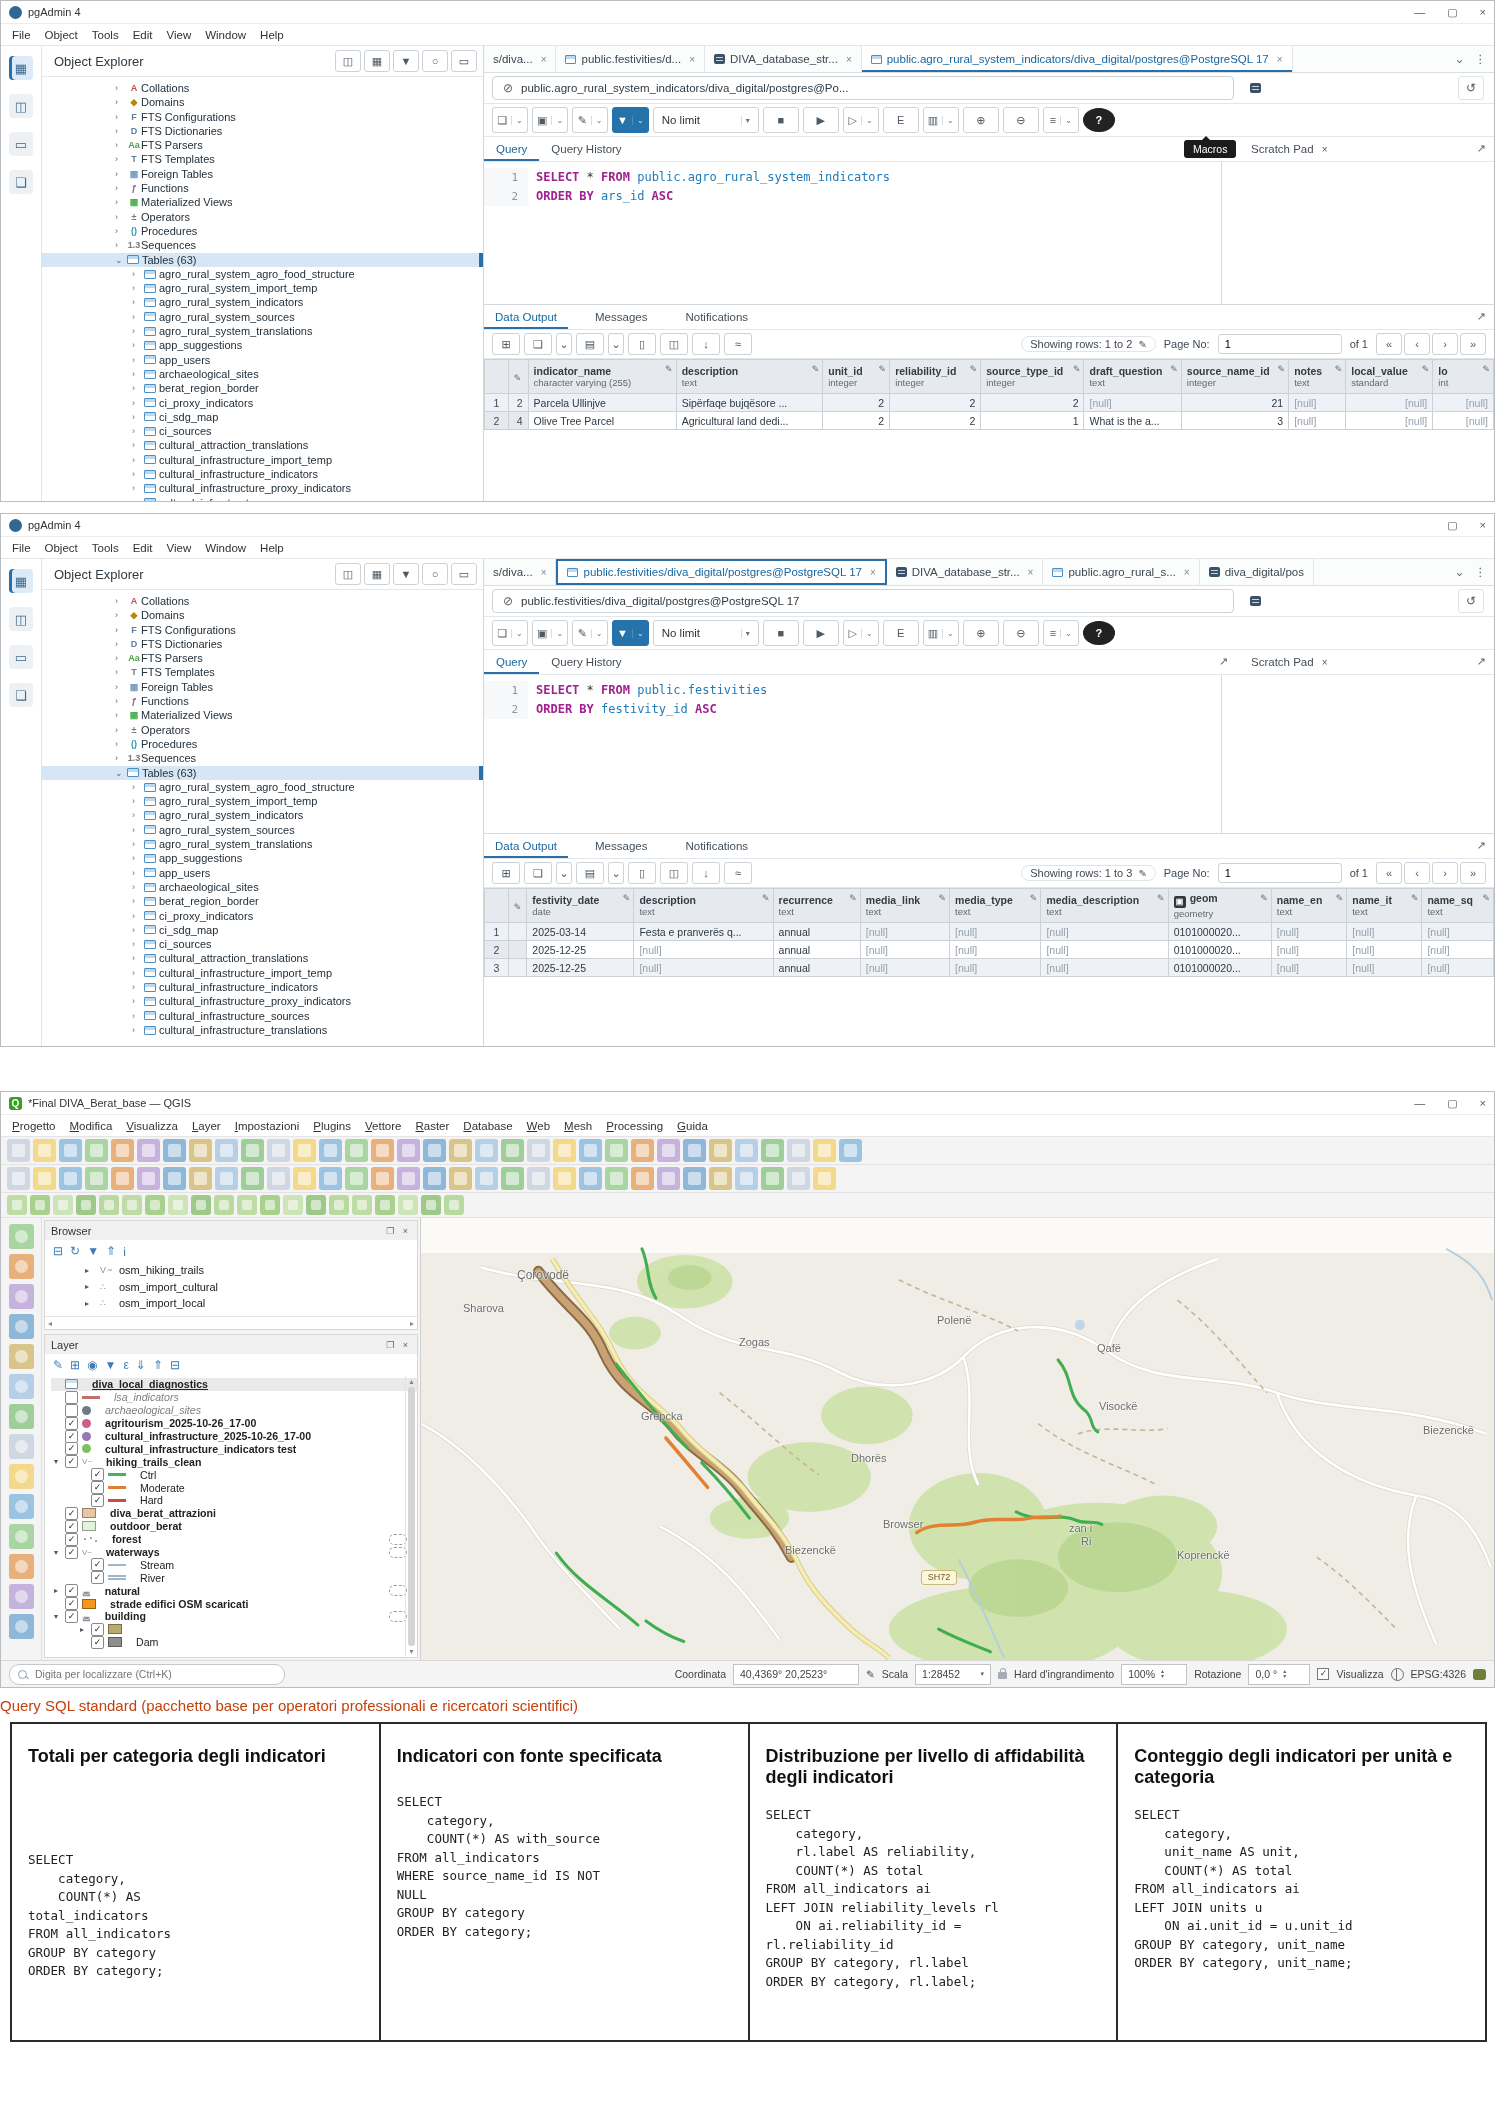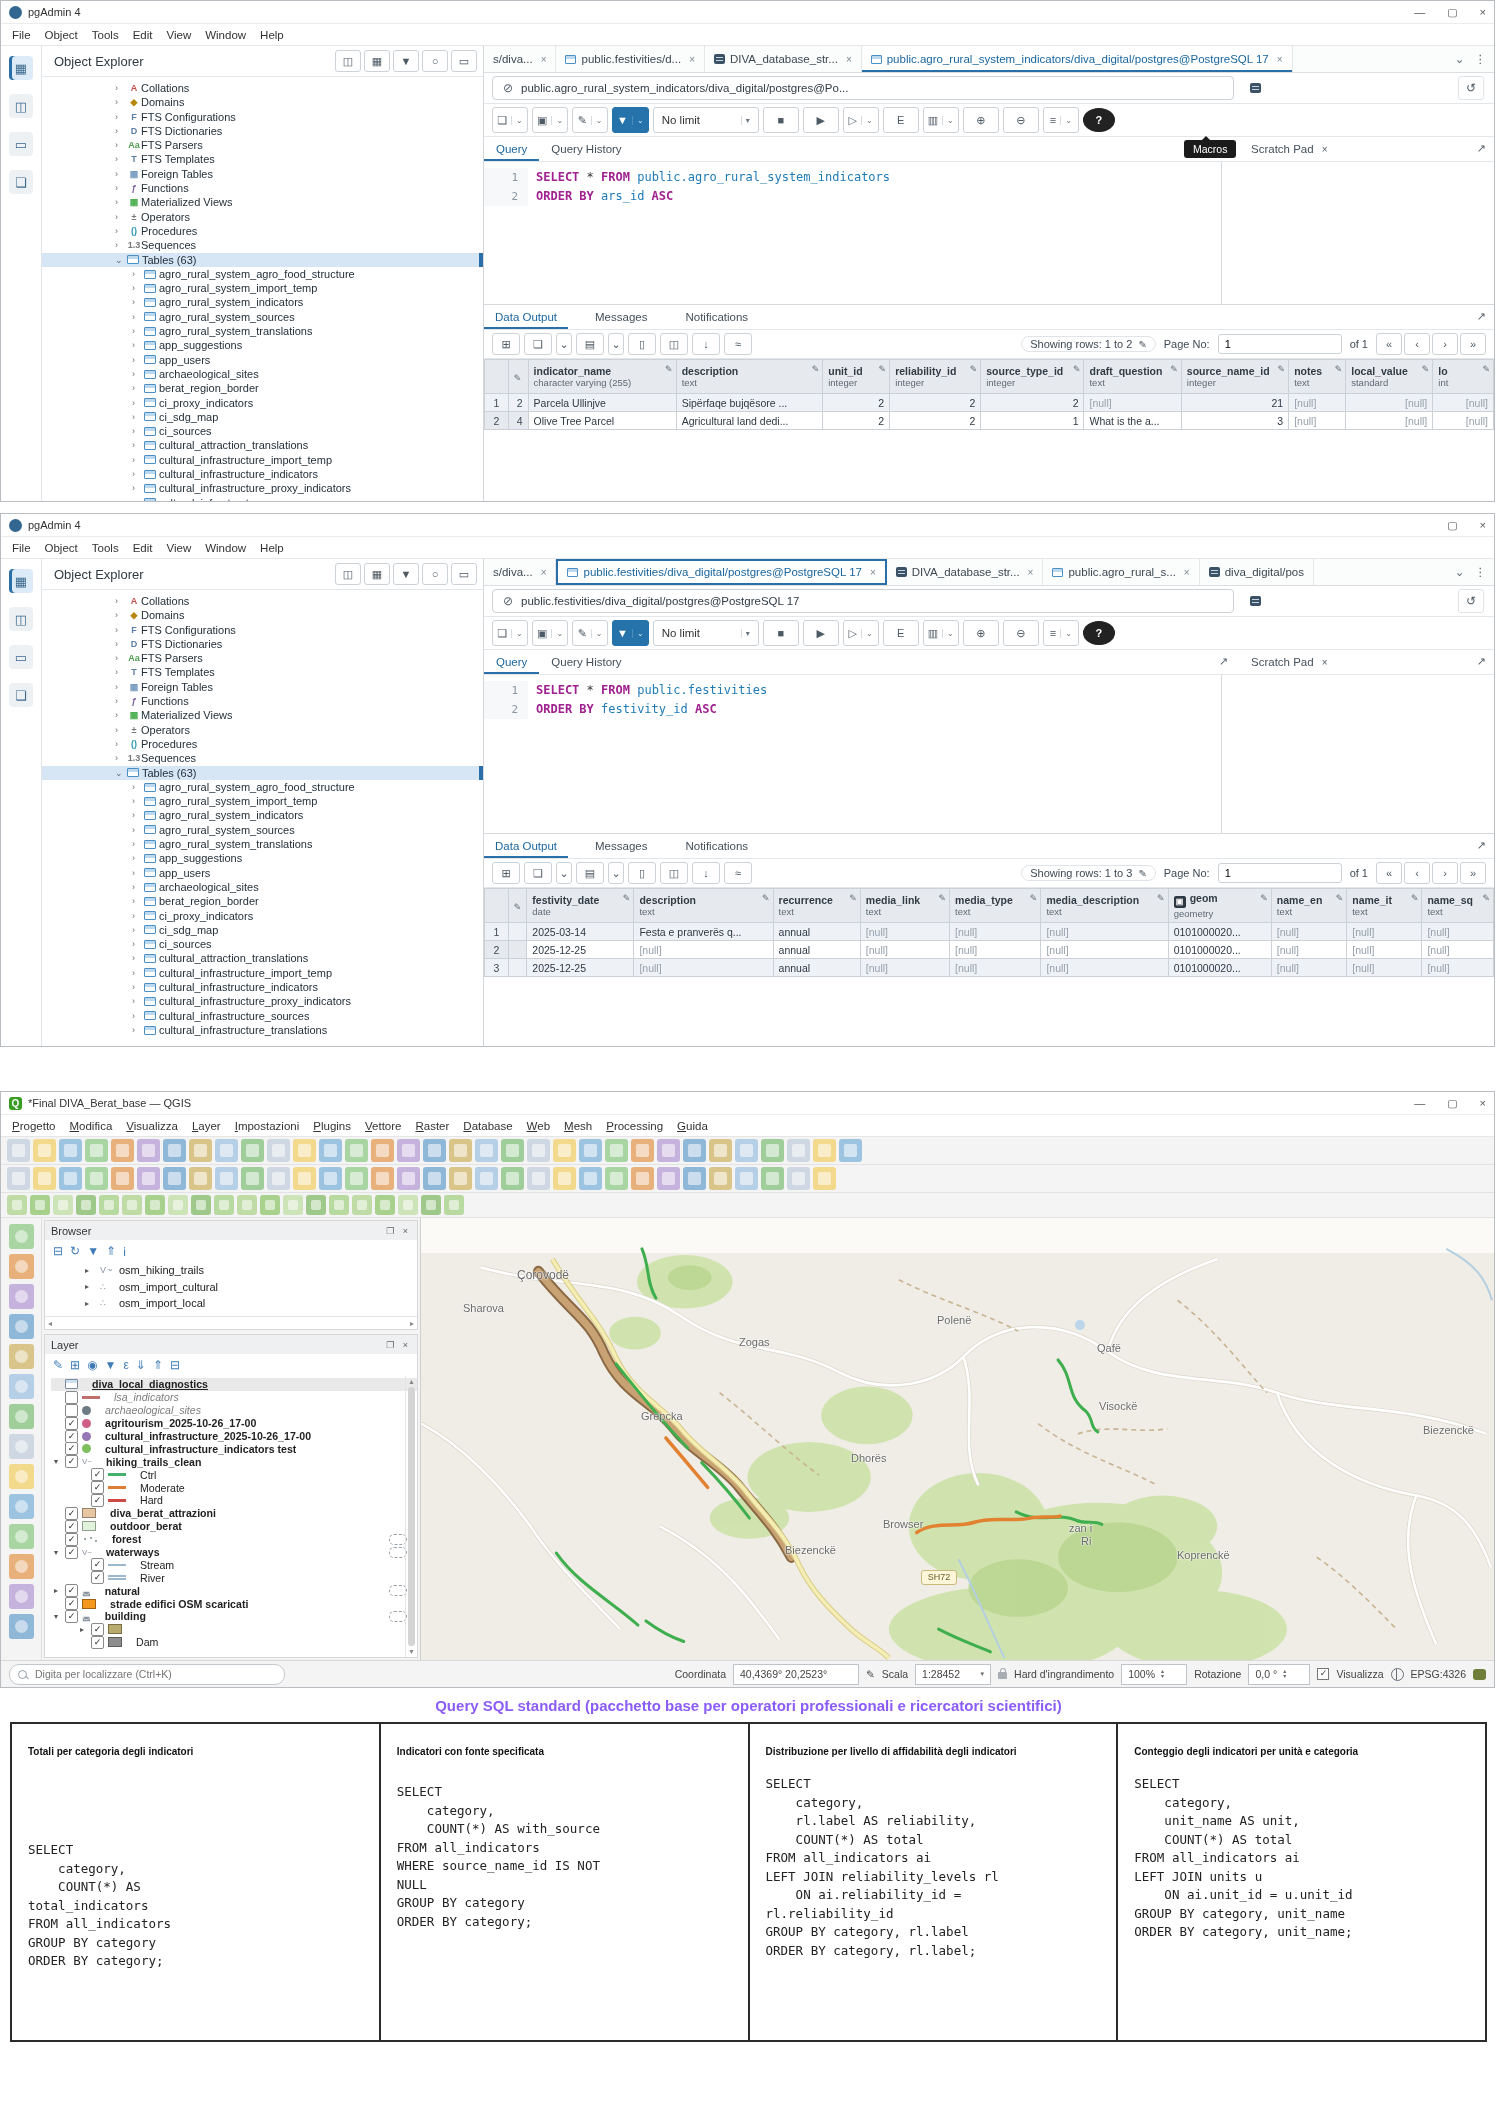--- a/index.html
+++ b/index.html
@@ -154,25 +154,25 @@
   .sfield{height:19px;border:1px solid #bfc4c8;background:#fff;display:flex;align-items:center;padding:0 6px;gap:4px;}
   .spin{display:flex;flex-direction:column;font-size:6px;color:#666;line-height:5px;margin-left:2px;}
   .sright{margin-left:auto;display:flex;align-items:center;gap:7px;}
   .lock{width:9px;height:7px;background:#a8adb3;border-radius:1px;position:relative;margin-top:3px;flex:none;}
   .lock::before{content:"";position:absolute;top:-4px;left:1.5px;width:4px;height:4px;border:1.3px solid #a8adb3;border-bottom:none;border-radius:3px 3px 0 0;}
   .globe{width:11px;height:11px;border-radius:50%;border:1px solid #6a7076;position:relative;flex:none;}
   .globe::after{content:"";position:absolute;left:4.5px;top:0;bottom:0;width:1px;background:#6a7076;}
   .chaticon{width:13px;height:11px;background:#6f7f3a;border-radius:3px;flex:none;}
   .statuscb{width:10px;height:10px;border:1px solid #777;background:#fff;font-size:9px;line-height:9px;text-align:center;}
   
-  .sqlhead{position:absolute;top:1697px;left:0;right:0;text-align:center;font-size:15px;font-weight:bold;color:#8b5cf6;}
+  .sqlhead{position:absolute;top:1697px;left:0;right:0;font-size:15px;font-weight:normal;color:#c2410c;}
   .sqltable{position:absolute;top:1722px;left:10px;width:1477px;height:320px;display:flex;border:2px solid #2b2b2b;box-sizing:border-box;}
   .sqlcell{flex:1;border-right:2px solid #2b2b2b;padding:14px 16px;box-sizing:border-box;overflow:hidden;}
   .sqlcell:last-child{border-right:none;}
-  .sqlcell h3{margin:8px 0 0 0;font-size:10px;color:#111;}
+  .sqlcell h3{margin:8px 0 0 0;font-size:18px;color:#111;}
   .sqlcell pre{font-family:"DejaVu Sans Mono",monospace;font-size:12.5px;line-height:18.5px;color:#222;margin:0;white-space:pre-wrap;}
   .sqlcell:nth-child(1) pre{margin-top:84px;}
   .sqlcell:nth-child(2) pre{margin-top:26px;}
   .sqlcell:nth-child(3) pre{margin-top:18px;}
   .sqlcell:nth-child(4) pre{margin-top:18px;}
 </style>
 </head>
 <body>
 
 <div class="win" id="win1" style="top:0;height:502px;">

